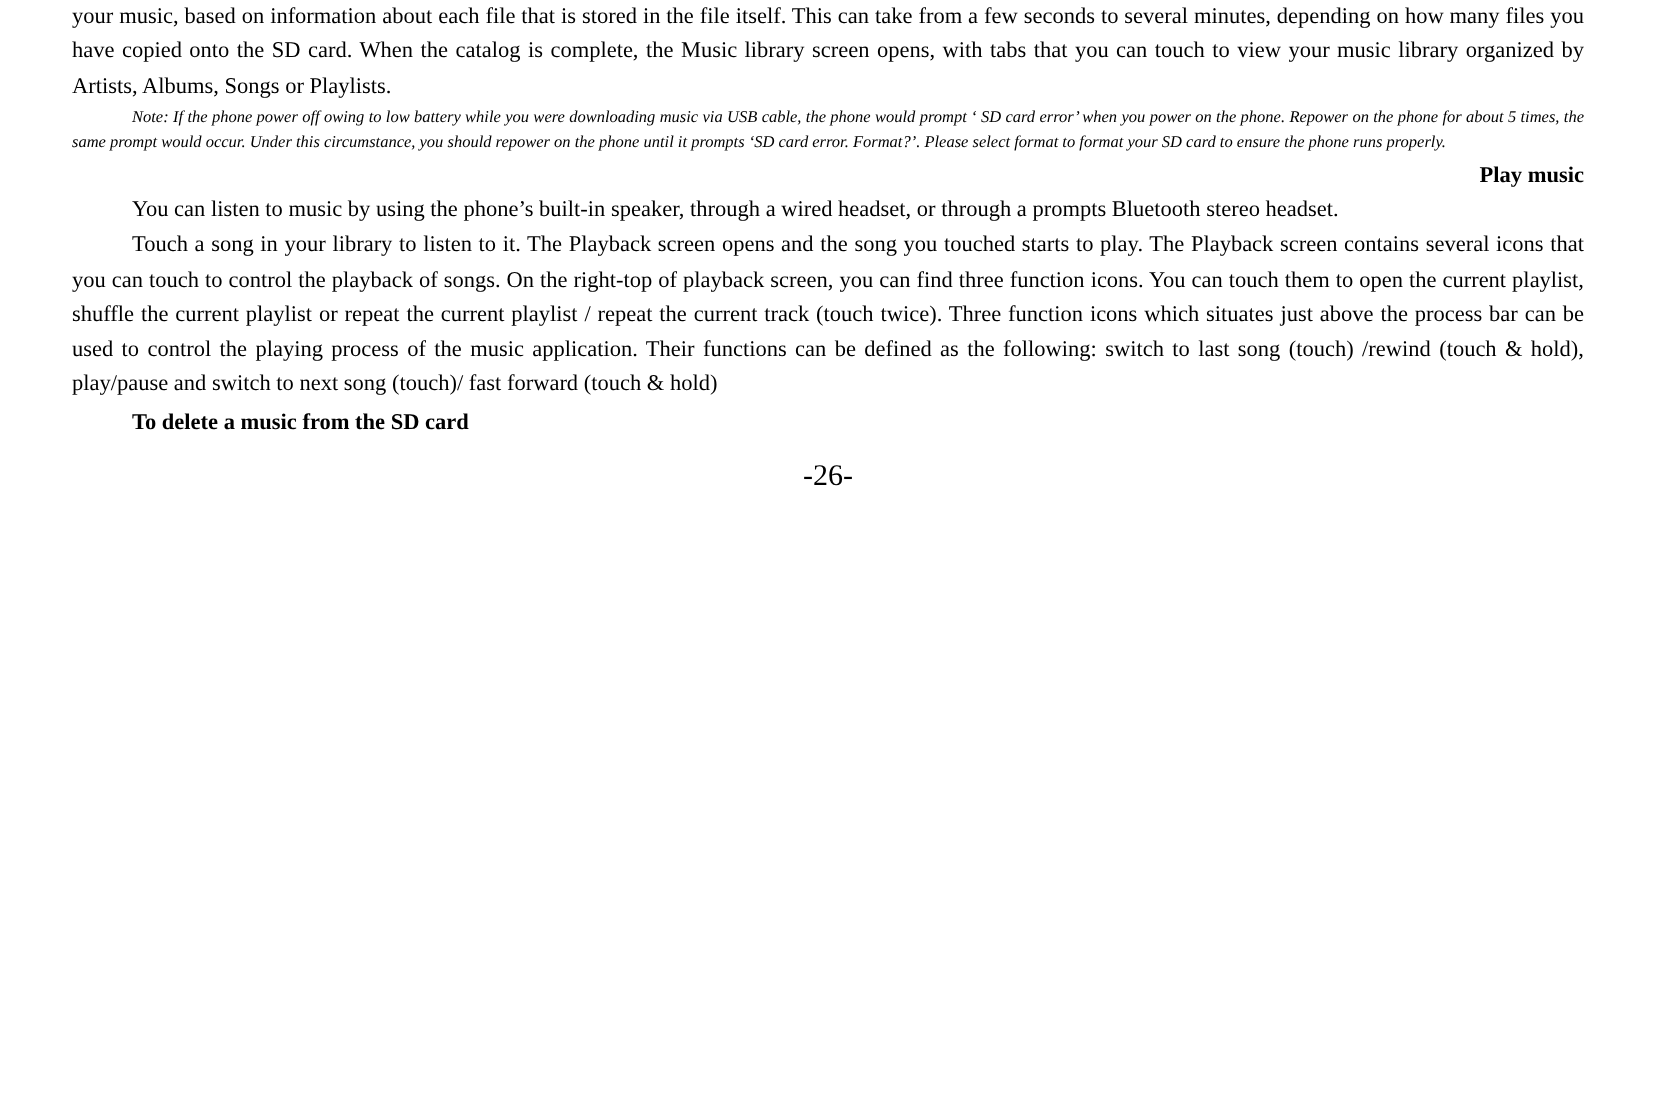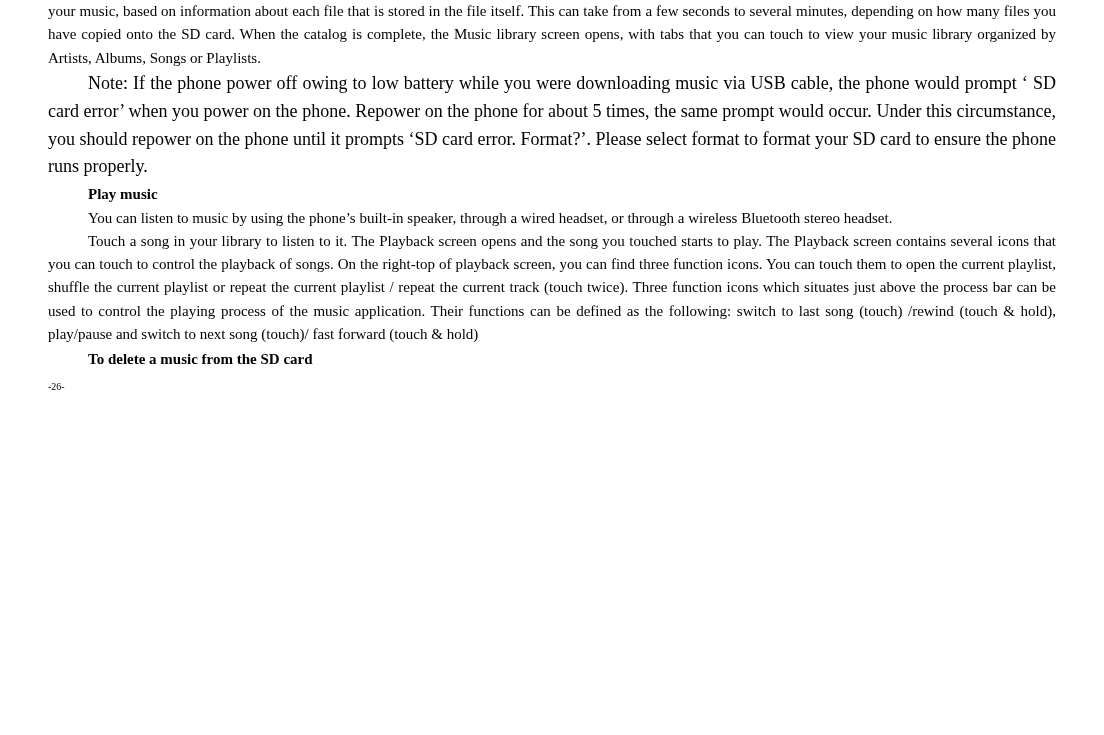--- a/index.html
+++ b/index.html
@@ -29,62 +29,63 @@
     }
 
     .body-text {
       text-align: justify;
       font-size: 15px;
       line-height: 1.55;
       margin-bottom: 0;
     }
 
     .italic-block {
+      font-style: italic;
       text-align: justify;
-      font-size: 18px;
+      font-size: 11px;
       line-height: 1.55;
       margin-top: 0;
     }
 
     .indent {
       display: inline-block;
       width: 40px;
     }
 
     p {
       text-align: justify;
       margin-bottom: 0;
     }
 
     .page-number {
-      text-align: left;
-      font-size: 10px;
+      text-align: center;
+      font-size: 20px;
       margin-top: 8px;
     }
   </style>
 </head>
 <body>
 
 <div class="page-container">
 
   <p class="body-text">
     <span>your music, based on information about each file that is stored in the file itself. This can take from a few seconds to several minutes, depending on how many files you have copied onto the SD card. When the catalog is complete, the Music library screen opens, with tabs that you can touch to view your music library organized by Artists, Albums, Songs or Playlists.</span>
   </p>
 
   <p class="italic-block">
     <span class="indent">&nbsp;&nbsp;&nbsp;&nbsp;&nbsp;&nbsp;&nbsp;&nbsp;</span><span>Note: If the phone power off owing to low battery while you were downloading music via USB cable, the phone would prompt ‘ SD card error’ when you power on the phone. Repower on the phone for about 5 times, the same prompt would occur. Under this circumstance, you should repower on the phone until it prompts ‘SD card error. Format?’. Please select format to format your SD card to ensure the phone runs properly.</span>
   </p>
 
 
-  <p style="text-align:left; margin-top:2px;">
+  <p style="text-align:right; margin-top:2px;">
     <span class="indent">&nbsp;&nbsp;&nbsp;&nbsp;&nbsp;&nbsp;&nbsp;&nbsp;</span><strong>Play music</strong>
   </p>
 
   <p class="body-text">
-    <span class="indent">&nbsp;&nbsp;&nbsp;&nbsp;&nbsp;&nbsp;&nbsp;&nbsp;</span><span>You can listen to music by using the phone’s built-in speaker, through a wired headset, or through a wireless Bluetooth stereo headset.</span>
+    <span class="indent">&nbsp;&nbsp;&nbsp;&nbsp;&nbsp;&nbsp;&nbsp;&nbsp;</span><span>You can listen to music by using the phone’s built-in speaker, through a wired headset, or through a prompts Bluetooth stereo headset.</span>
   </p>
 
   <p class="body-text">
     <span class="indent">&nbsp;&nbsp;&nbsp;&nbsp;&nbsp;&nbsp;&nbsp;&nbsp;</span><span>Touch a song in your library to listen to it. The Playback screen opens and the song you touched starts to play. The Playback screen contains several icons that you can touch to control the playback of songs. On the right-top of playback screen, you can find three function icons. You can touch them to open the current playlist, shuffle the current playlist or repeat the current playlist / repeat the current track (touch twice). Three function icons which situates just above the process bar can be used to control the playing process of the music application. Their functions can be defined as the following: switch to last song (touch) /rewind (touch &amp; hold), play/pause and switch to next song (touch)/ fast forward (touch &amp; hold)</span>
   </p>
 
   <p style="text-align:left; margin-top:2px;">
     <span class="indent">&nbsp;&nbsp;&nbsp;&nbsp;&nbsp;&nbsp;&nbsp;&nbsp;</span><strong>To delete a music from the SD card</strong>
   </p>
 

